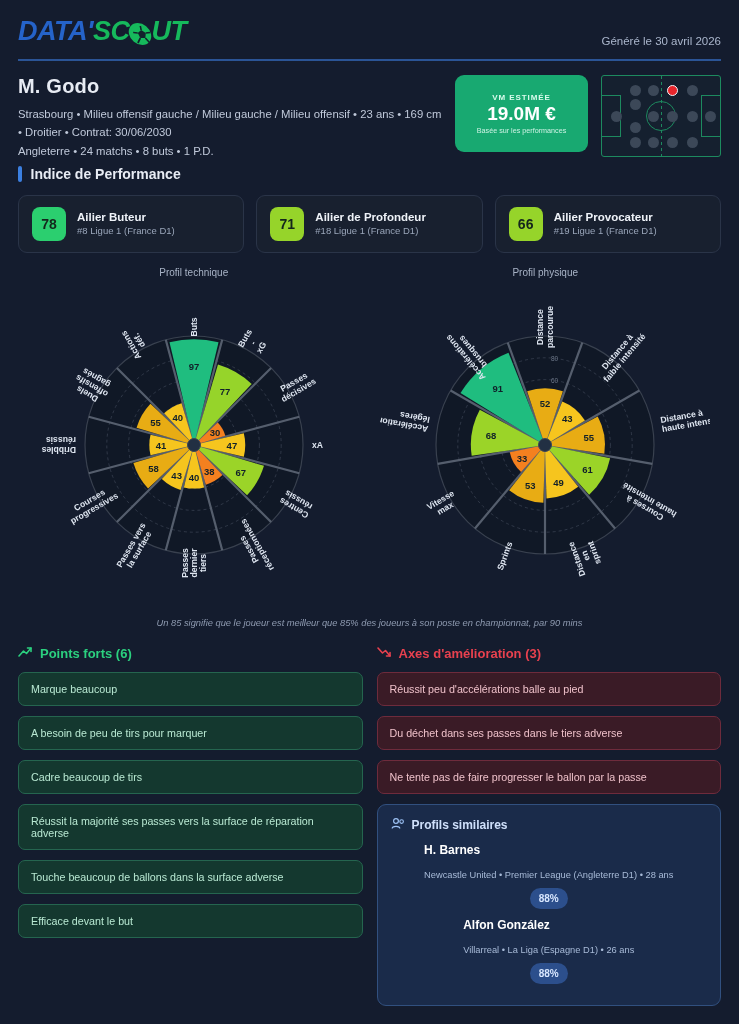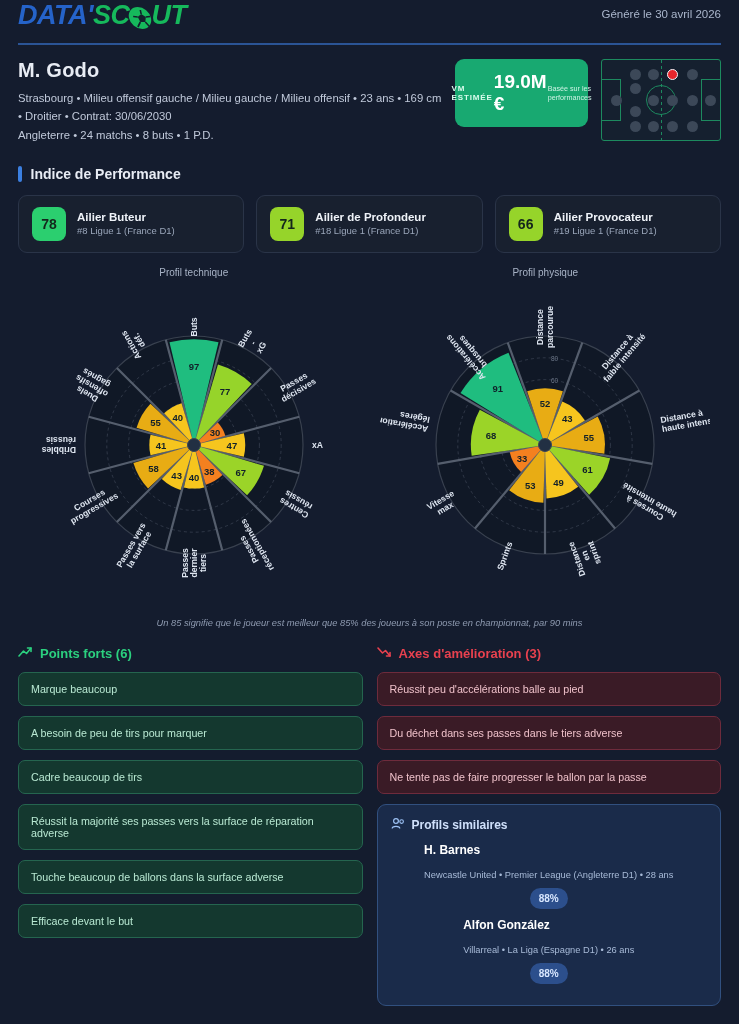--- a/index.html
+++ b/index.html
@@ -6,58 +6,58 @@
   html, body {
     width: 739px; height: 1024px;
     background: #141c2e;
     font-family: "Liberation Sans", sans-serif;
     color: #e8ecf4;
     overflow: hidden;
   }
   .page { position: relative; width: 739px; height: 1024px; padding: 0 18px; }
 
   
-  .topbar { display: flex; align-items: flex-start; justify-content: space-between; padding-top: 0; }
+  .topbar { display: flex; align-items: flex-end; justify-content: space-between; padding-top: 16px; }
   .logo { display: flex; align-items: center; font-style: italic; font-weight: 800; font-size: 27px; letter-spacing: -0.5px; }
   .logo .data { color: #2563c9; }
   .logo .apos { color: #2563c9; }
   .logo .sc { color: #16b95c; }
   .logo .ut { color: #16b95c; }
   .ball { position: relative; display: inline-block; width: 22px; height: 22px; border-radius: 50%;
           background: #16b95c; border: 2.5px solid #16b95c; margin: 0 0px; transform: translateY(2px) skewX(12deg); }
   .ball svg { position: absolute; inset: 0; }
   .gen-date { font-size: 11.5px; color: #aab6cc; padding-top: 8px; }
   .rule { height: 2px; background: linear-gradient(90deg,#2f5ea8,#2f5ea8); margin-top: 12px; opacity: .85; }
 
   
   .player-wrap { display: flex; justify-content: space-between; margin-top: 14px; }
   .player-name { font-size: 20px; font-weight: 700; letter-spacing: .2px; }
   .player-meta { font-size: 11.3px; color: #c0c9da; line-height: 1.62; margin-top: 7px; max-width: 440px; }
   .right-head { display: flex; align-items: flex-start; gap: 13px; }
-  .vm-card { width: 133px; height: 68px; border-radius: 9px; background: #18a971;
-             display: flex; flex-direction: row; align-items: center; justify-content: center; gap: 1px; }
+  .vm-card { width: 133px; height: 77px; border-radius: 9px; background: #18a971;
+             display: flex; flex-direction: column; align-items: center; justify-content: center; gap: 1px; }
   .vm-label { font-size: 8px; font-weight: 700; letter-spacing: .9px; color: #d8fbec; }
   .vm-value { font-size: 19px; font-weight: 700; color: #ffffff; }
   .vm-sub { font-size: 7.2px; color: #cdf3e4; }
 
   
   .pitch { width: 120px; height: 82px; border: 1.4px solid #1d8a5f; border-radius: 3px;
            background: #15202f; position: relative; }
   .pitch .halfline { position: absolute; left: 50%; top: 0; bottom: 0; width: 1px;
            background: repeating-linear-gradient(#1d8a5f 0 3px, transparent 3px 6px); }
   .pitch .circle { position: absolute; left: 50%; top: 50%; width: 30px; height: 30px; margin: -15px 0 0 -15px;
            border: 1.3px solid #1d8a5f; border-radius: 50%; }
   .pitch .box { position: absolute; top: 50%; width: 19px; height: 42px; margin-top: -21px; border: 1.3px solid #1d8a5f; }
   .pitch .box.l { left: 0; border-left: none; }
   .pitch .box.r { right: 0; border-right: none; }
   .dot { position: absolute; width: 11px; height: 11px; border-radius: 50%; background: #3c4858; margin: -5.5px 0 0 -5.5px; }
   .dot.active { background: #e8252b; border: 1.6px solid #f2f4f8; }
 
   
-  .sec-title { display: flex; align-items: center; gap: 9px; margin-top: 22px; }
+  .sec-title { display: flex; align-items: center; gap: 9px; margin-top: 6px; }
   .sec-title .bar { width: 3.5px; height: 16px; background: #3b7fe0; border-radius: 2px; }
   .sec-title h2 { font-size: 14px; font-weight: 700; }
 
   
   .idx-row { display: flex; gap: 12px; margin-top: 13px; }
   .idx-card { flex: 1; display: flex; align-items: center; gap: 11px; padding: 11px 13px;
               border: 1px solid #2a3448; border-radius: 9px; background: #18202f; }
   .idx-badge { width: 34px; height: 34px; border-radius: 8px; display: flex; align-items: center;
                justify-content: center; font-weight: 700; font-size: 14px; color: #14261c; flex: none; }
   .idx-name { font-size: 11.5px; font-weight: 700; color: #eef2f8; }

